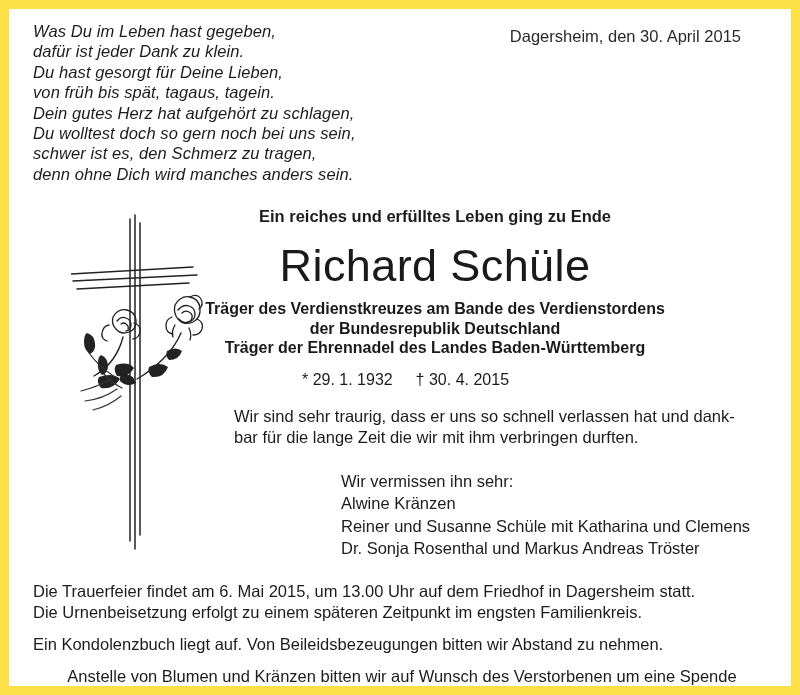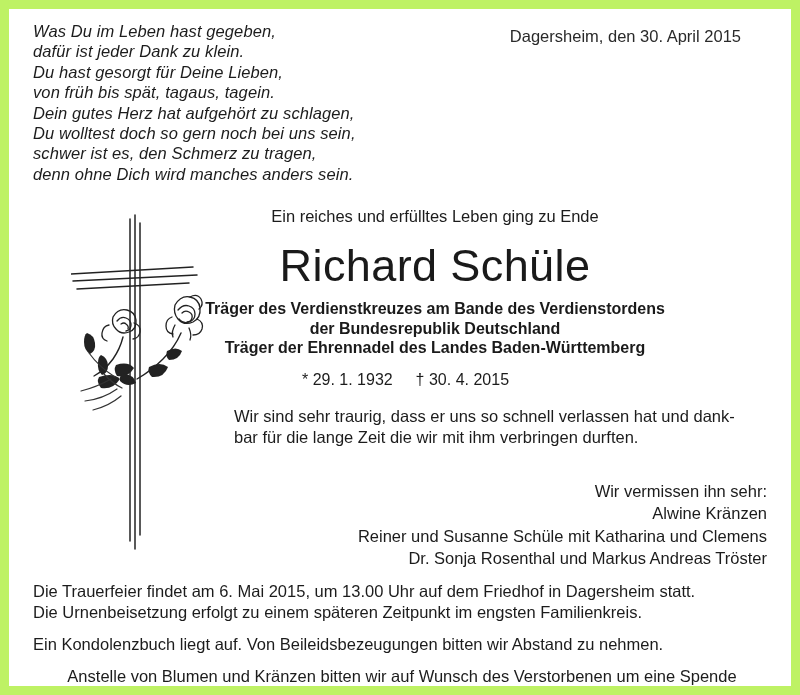--- a/index.html
+++ b/index.html
@@ -16,21 +16,21 @@
     color: #1c1c1c;
     -webkit-font-smoothing: antialiased;
   }
 
   
   .notice {
     position: relative;
     box-sizing: border-box;
     width: 800px;
     height: 695px;
-    background: #bef264;
+    background: #fde047;
     padding: 9px;
   }
   .notice-inner {
     position: relative;
     box-sizing: border-box;
     width: 100%;
     height: 100%;
     background: #ffffff;
     overflow: hidden;
   }
@@ -82,20 +82,21 @@
     top: 196px;
     width: 100%;
   }
   .intro {
     text-align: center;
     font-size: 16.5px;
     line-height: 22px;
     margin-left: 110px;
     margin-right: 40px;
     color: #1c1c1c;
+    font-weight: bold;
   }
   .name {
     text-align: center;
     margin-left: 110px;
     margin-right: 40px;
     margin-top: 14px;
     font-size: 45px;
     line-height: 50px;
     font-weight: 400;
     letter-spacing: 0.4px;
@@ -126,25 +127,24 @@
     margin-right: 28px;
     margin-top: 16px;
     font-size: 16.5px;
     line-height: 21px;
     color: #1c1c1c;
     white-space: pre-line;
   }
   .mourners {
     margin-left: 332px;
     margin-right: 24px;
-    margin-top: 32px;
+    margin-top: 22px;
     font-size: 16.5px;
     line-height: 22.5px;
     color: #1c1c1c;
-    text-align: right;
   }
   .mourners div { white-space: nowrap; }
 
   
   .footer {
     position: absolute;
     left: 24px;
     right: 20px;
     top: 572px;
   }

